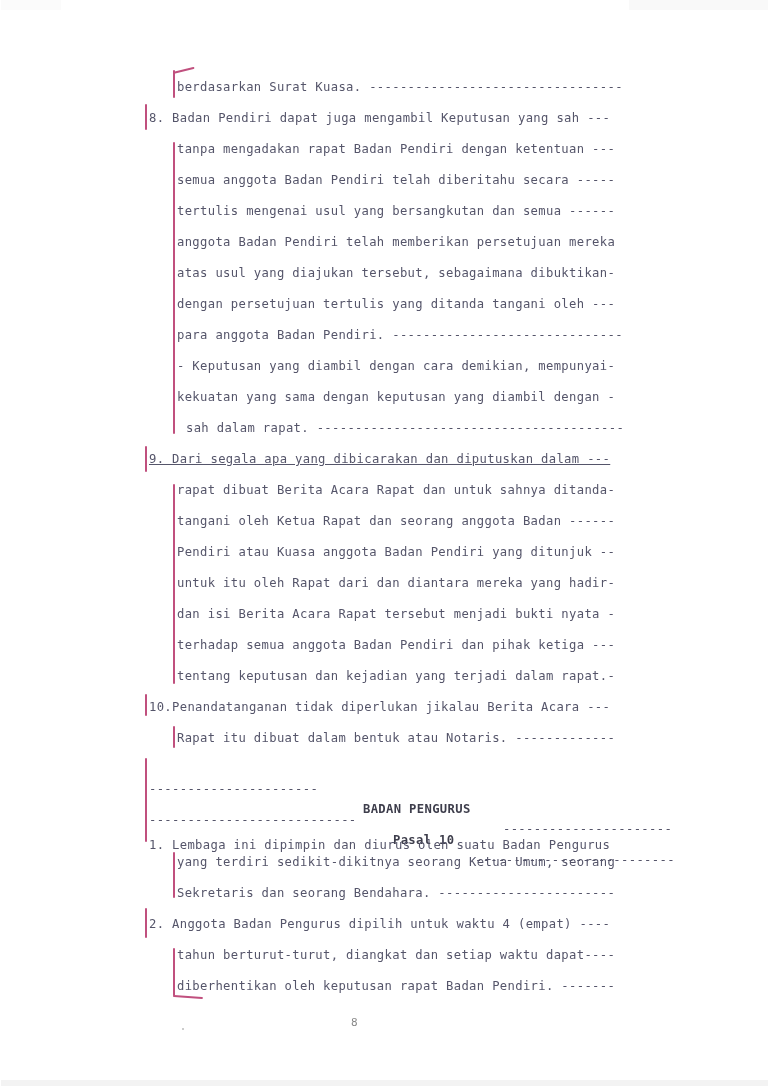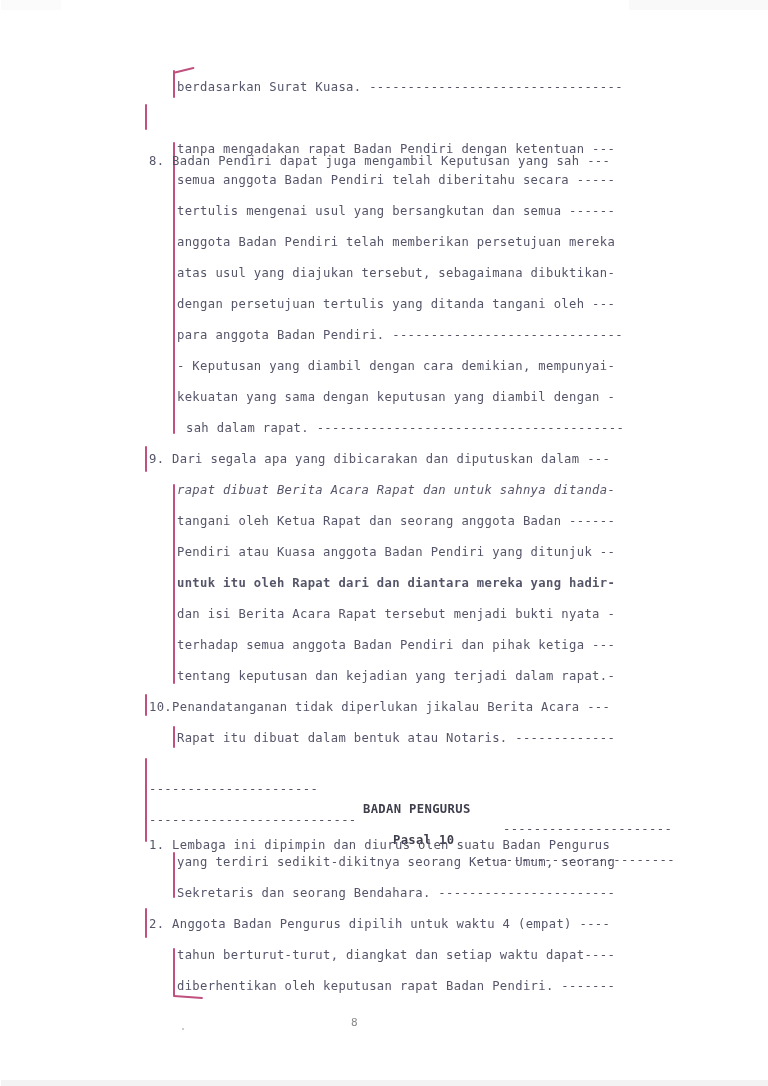--- a/index.html
+++ b/index.html
@@ -41,36 +41,36 @@
   <div class="mark" style="left:172px;top:484px;height:200px;"></div>
   <div class="mark" style="left:144px;top:694px;height:22px;"></div>
   <div class="mark" style="left:172px;top:726px;height:22px;"></div>
   <div class="mark" style="left:144px;top:758px;height:84px;"></div>
   <div class="mark" style="left:172px;top:852px;height:46px;"></div>
   <div class="mark" style="left:144px;top:908px;height:30px;"></div>
   <div class="mark" style="left:172px;top:948px;height:48px;"></div>
   <div class="markh" style="left:172px;top:995px;width:30px;transform:rotate(4deg);transform-origin:left center;"></div>
 
   <div class="line" style="top:77px;"><span class="t" style="left:176px;">berdasarkan Surat Kuasa. ---------------------------------</span></div>
-  <div class="line" style="top:108px;"><span class="t" style="left:148px;margin-top:43px;">8. Badan Pendiri dapat juga mengambil Keputusan yang sah ---</span></div>
+  <div class="line" style="top:108px;"><span class="t" style="left:148px;">8. Badan Pendiri dapat juga mengambil Keputusan yang sah ---</span></div>
   <div class="line" style="top:139px;"><span class="t" style="left:176px;">tanpa mengadakan rapat Badan Pendiri dengan ketentuan ---</span></div>
   <div class="line" style="top:170px;"><span class="t" style="left:176px;">semua anggota Badan Pendiri telah diberitahu secara -----</span></div>
   <div class="line" style="top:201px;"><span class="t" style="left:176px;">tertulis mengenai usul yang bersangkutan dan semua ------</span></div>
   <div class="line" style="top:232px;"><span class="t" style="left:176px;">anggota Badan Pendiri telah memberikan persetujuan mereka</span></div>
   <div class="line" style="top:263px;"><span class="t" style="left:176px;">atas usul yang diajukan tersebut, sebagaimana dibuktikan-</span></div>
   <div class="line" style="top:294px;"><span class="t" style="left:176px;">dengan persetujuan tertulis yang ditanda tangani oleh ---</span></div>
   <div class="line" style="top:325px;"><span class="t" style="left:176px;">para anggota Badan Pendiri. ------------------------------</span></div>
   <div class="line" style="top:356px;"><span class="t" style="left:176px;text-align:center;">- Keputusan yang diambil dengan cara demikian, mempunyai-</span></div>
   <div class="line" style="top:387px;"><span class="t" style="left:176px;">kekuatan yang sama dengan keputusan yang diambil dengan -</span></div>
   <div class="line" style="top:418px;"><span class="t" style="left:176px;margin-left:9px;">sah dalam rapat. ----------------------------------------</span></div>
-  <div class="line" style="top:449px;"><span class="t" style="left:148px;">9. Dari segala apa yang dibicarakan dan diputuskan dalam ---</span></div>
-  <div class="line" style="top:480px;"><span class="t" style="left:176px;font-style:italic;">rapat dibuat Berita Acara Rapat dan untuk sahnya ditanda-</span></div>
+  <div class="line" style="top:449px;"><span class="t" style="left:148px;text-decoration:underline;">9. Dari segala apa yang dibicarakan dan diputuskan dalam ---</span></div>
+  <div class="line" style="top:480px;"><span class="t" style="left:176px;">rapat dibuat Berita Acara Rapat dan untuk sahnya ditanda-</span></div>
   <div class="line" style="top:511px;"><span class="t" style="left:176px;">tangani oleh Ketua Rapat dan seorang anggota Badan ------</span></div>
   <div class="line" style="top:542px;"><span class="t" style="left:176px;">Pendiri atau Kuasa anggota Badan Pendiri yang ditunjuk --</span></div>
-  <div class="line" style="top:573px;"><span class="t" style="left:176px;font-weight:bold;">untuk itu oleh Rapat dari dan diantara mereka yang hadir-</span></div>
+  <div class="line" style="top:573px;"><span class="t" style="left:176px;">untuk itu oleh Rapat dari dan diantara mereka yang hadir-</span></div>
   <div class="line" style="top:604px;"><span class="t" style="left:176px;">dan isi Berita Acara Rapat tersebut menjadi bukti nyata -</span></div>
   <div class="line" style="top:635px;"><span class="t" style="left:176px;">terhadap semua anggota Badan Pendiri dan pihak ketiga ---</span></div>
   <div class="line" style="top:666px;"><span class="t" style="left:176px;text-align:center;">tentang keputusan dan kejadian yang terjadi dalam rapat.-</span></div>
   <div class="line" style="top:697px;"><span class="t" style="left:148px;">10.Penandatanganan tidak diperlukan jikalau Berita Acara ---</span></div>
   <div class="line" style="top:728px;"><span class="t" style="left:176px;">Rapat itu dibuat dalam bentuk atau Notaris. -------------</span></div>
 
   <div class="line" style="top:759px;">
     <span class="t" style="left:148px;">----------------------</span>
     <span class="t bold" style="left:362px;">BADAN PENGURUS</span>
     <span class="t" style="left:502px;">----------------------</span>

